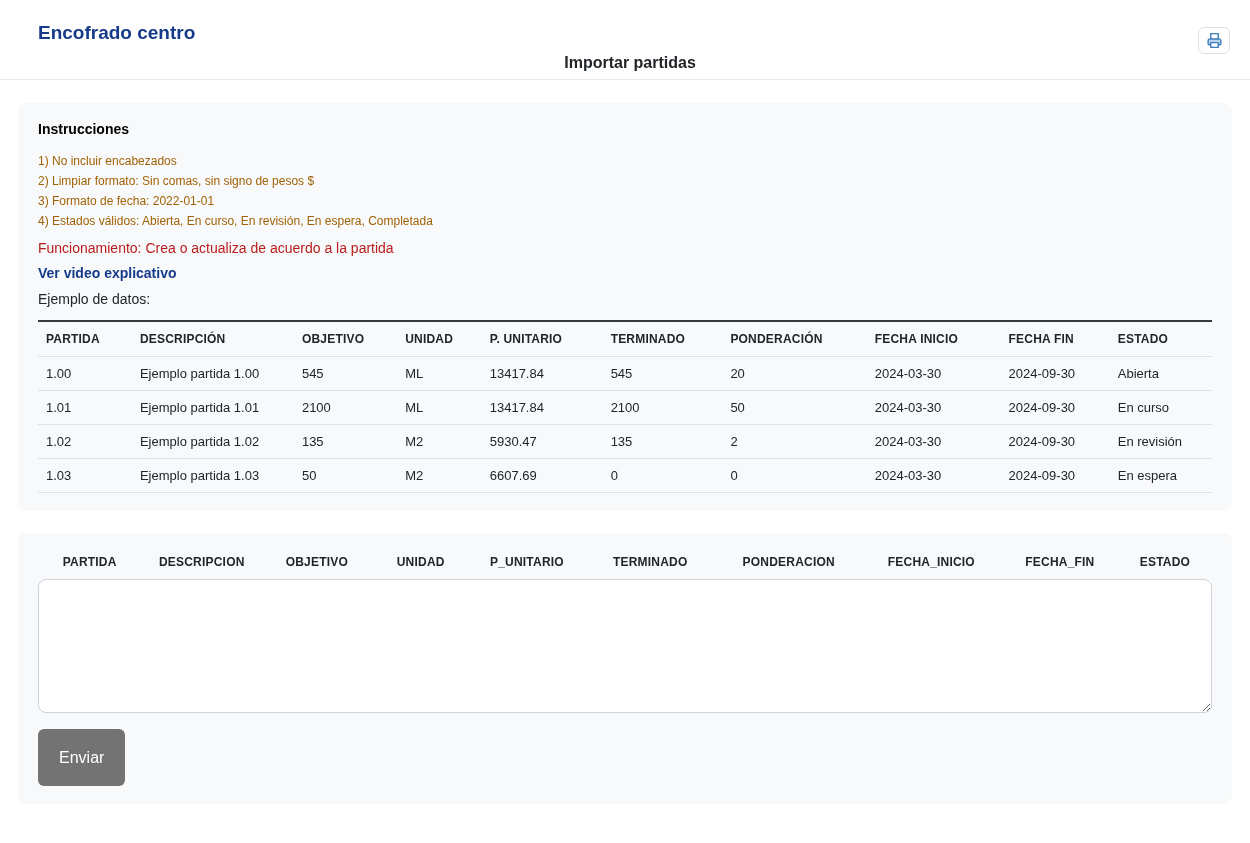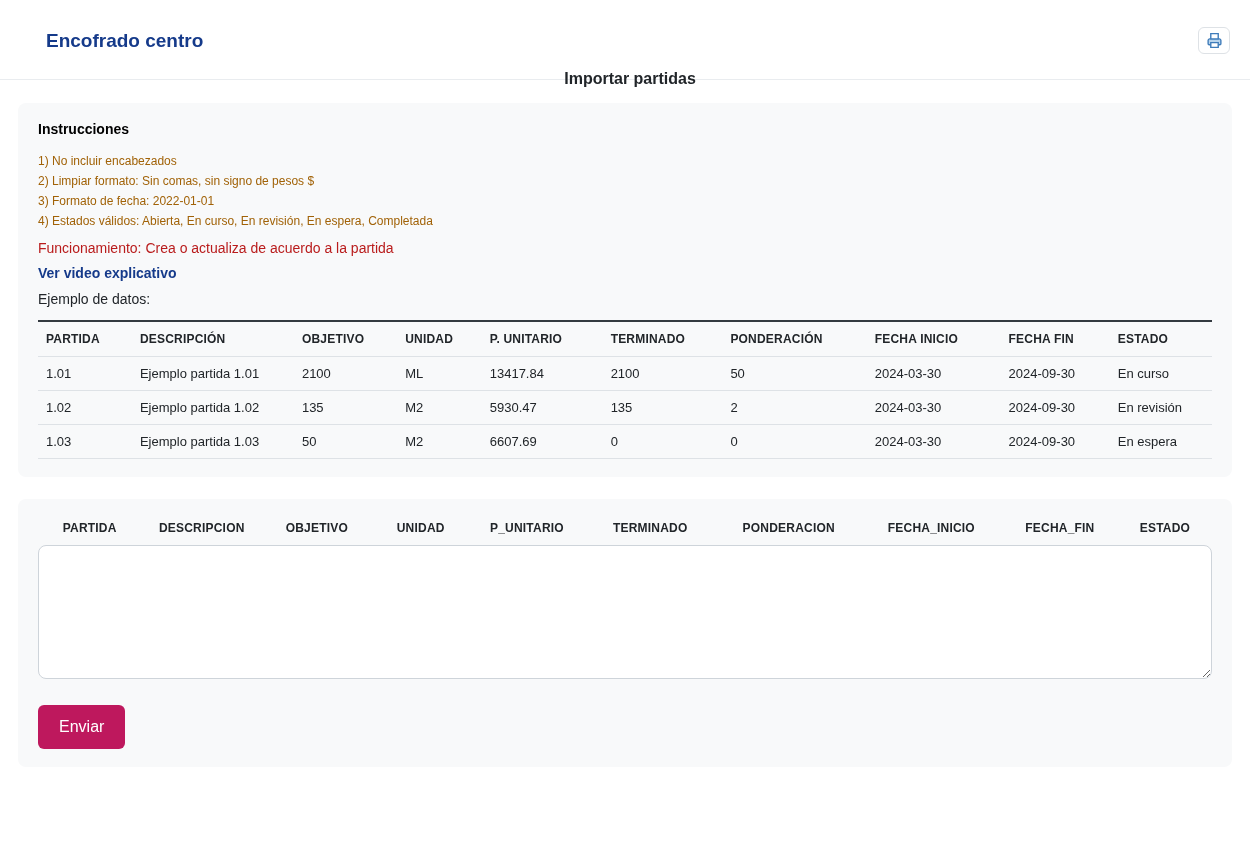--- a/index.html
+++ b/index.html
@@ -15,21 +15,21 @@
 
   
   .topbar {
     position: relative;
     height: 80px;
     background: #ffffff;
     border-bottom: 1px solid #e9ecef;
     padding: 13px 20px 0 30px;
   }
   .topbar h1 {
-    margin: 16px;
+    margin: 8px;
     font-size: 19px;
     font-weight: bold;
     color: #153a8a;
     line-height: 24px;
   }
   .topbar h2 {
     margin: 8px 0 0 0;
     font-size: 16px;
     font-weight: bold;
     color: #212529;
@@ -153,29 +153,29 @@
     border: 1px solid #ced4da;
     border-radius: 8px;
     resize: both;
     font-family: "Liberation Sans", sans-serif;
     font-size: 14px;
     padding: 8px 10px;
     color: #212529;
     outline: none;
   }
   .submit-btn {
-    margin-top: 26px;
-    background: #be185d;
+    margin-top: 16px;
+    background: #737373;
     color: #ffffff;
     border: none;
     border-radius: 6px;
     font-family: "Liberation Sans", sans-serif;
     font-size: 16px;
     padding: 0 21px;
-    height: 44px;
+    height: 57px;
     cursor: pointer;
   }
 </style>
 </head>
 <body>
 
 <div class="topbar">
   <h1>Encofrado centro</h1>
   <h2>Importar partidas</h2>
   <button class="print-btn" title="">
@@ -227,20 +227,32 @@
           <th>P. UNITARIO</th>
           <th>TERMINADO</th>
           <th>PONDERACIÓN</th>
           <th>FECHA INICIO</th>
           <th>FECHA FIN</th>
           <th>ESTADO</th>
         </tr>
       </thead>
       <tbody>
         <tr>
+          <td>1.00</td>
+          <td>Ejemplo partida 1.00</td>
+          <td>545</td>
+          <td>ML</td>
+          <td>13417.84</td>
+          <td>545</td>
+          <td>20</td>
+          <td>2024-03-30</td>
+          <td>2024-09-30</td>
+          <td>Abierta</td>
+        </tr>
+        <tr>
           <td>1.01</td>
           <td>Ejemplo partida 1.01</td>
           <td>2100</td>
           <td>ML</td>
           <td>13417.84</td>
           <td>2100</td>
           <td>50</td>
           <td>2024-03-30</td>
           <td>2024-09-30</td>
           <td>En curso</td>

